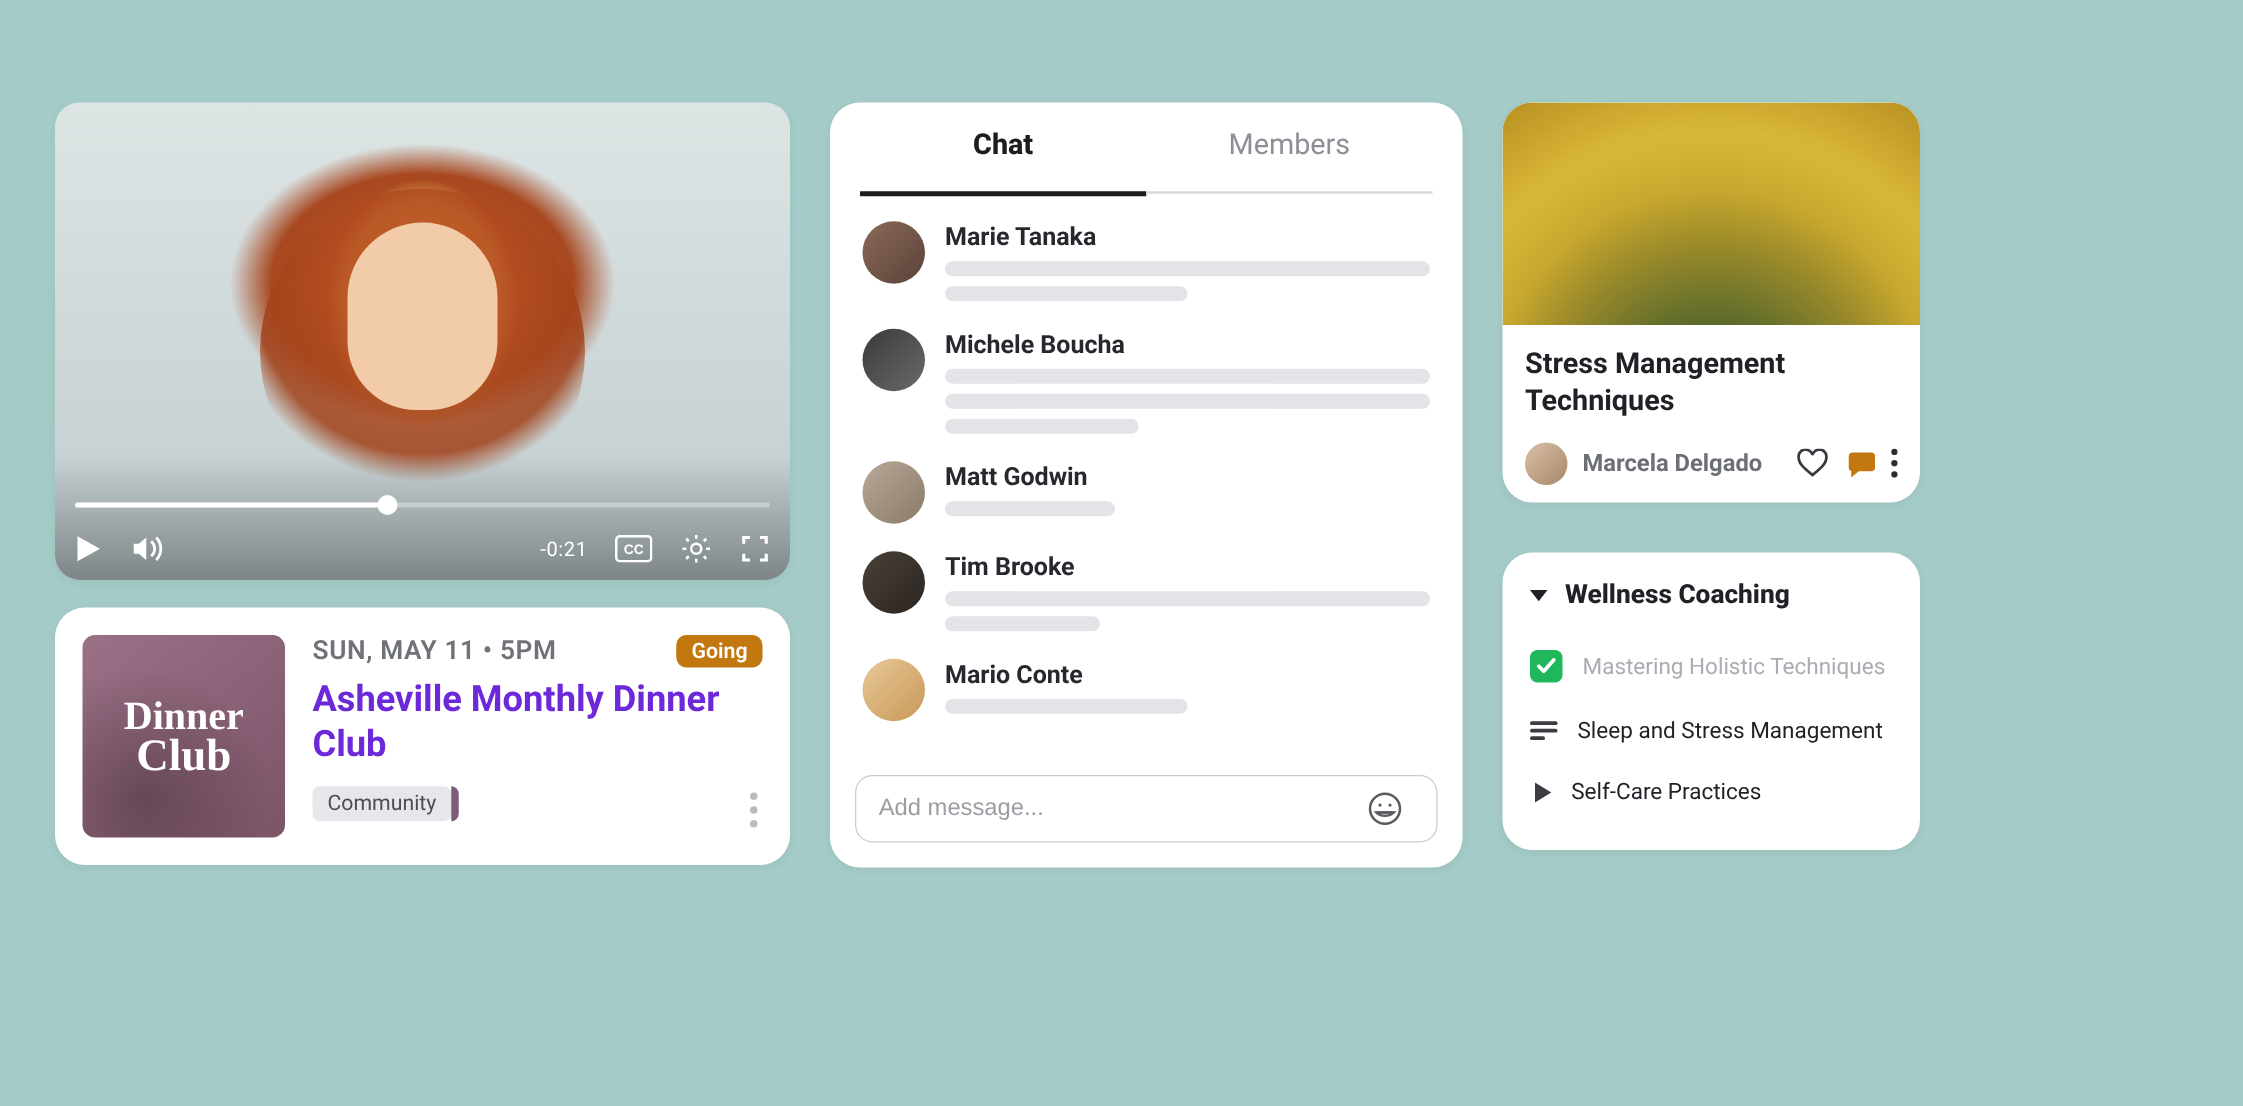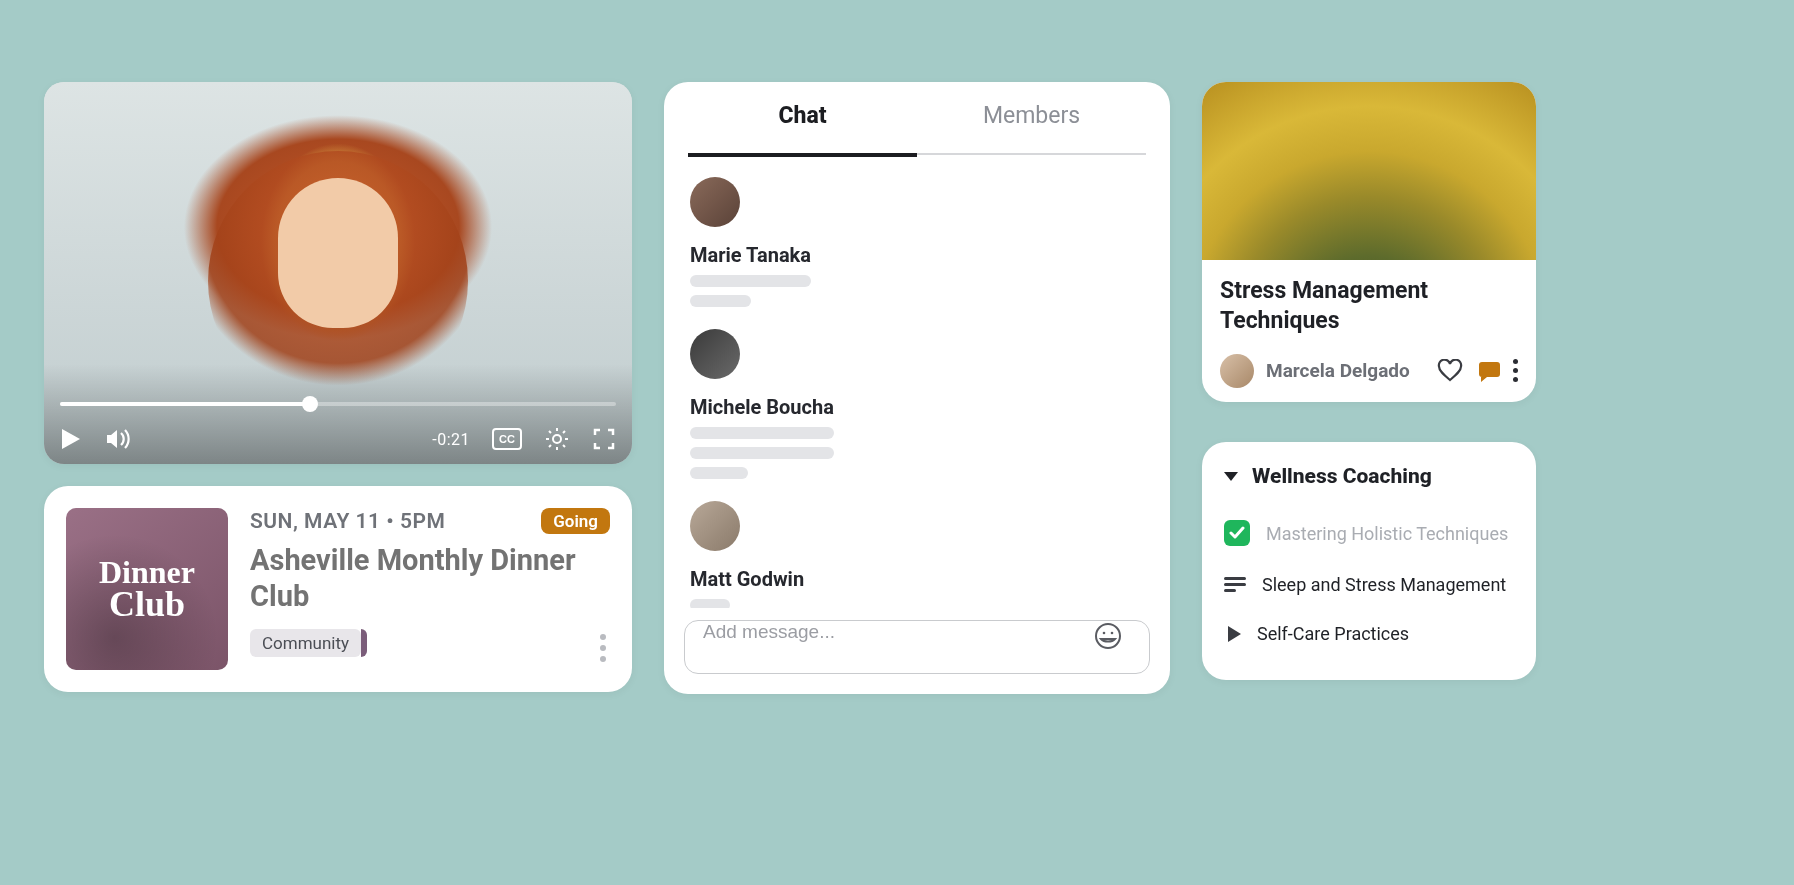--- a/index.html
+++ b/index.html
@@ -93,21 +93,21 @@
   .event-thumb span { position:relative; z-index:1; }
   .event-thumb-line1 { font-size:32px; }
   .event-thumb-line2 { font-size:36px; margin-top:-2px; }
   .event-body { flex:1; display:flex; flex-direction:column; }
   .event-head { display:flex; align-items:center; justify-content:space-between; }
   .event-date { color:#6f7278; font-size:21px; font-weight:600; letter-spacing:0.5px; }
   .event-status {
     background:#c2770f; color:#fff; font-size:17px; font-weight:600;
     padding:3px 12px; border-radius:8px;
   }
-  .event-title { font-size:29px; font-weight:700; color:#737373; line-height:1.25; margin-top:8px; }
+  .event-title { font-size:29px; font-weight:700; color:#6d28d9; line-height:1.25; margin-top:8px; }
   .event-tags { margin-top:14px; display:flex; align-items:center; }
   .tag {
     background:#e8e6ea; color:#4b4e55; font-size:17px;
     padding:4px 12px; border-radius:6px; position:relative;
   }
   .tag::after {
     content:""; position:absolute; right:-6px; top:0; bottom:0; width:6px;
     background:#7b5d7a; border-radius:0 6px 6px 0;
   }
   .event-kebab {
@@ -123,33 +123,33 @@
     padding:0;
     display:flex; flex-direction:column;
   }
   .chat-tabs { display:flex; padding:20px 24px 0 24px; }
   .chat-tab {
     flex:1; text-align:center; font-size:23px; padding-bottom:24px;
     border-bottom:2px solid #d6d7da; color:#8c8f96; cursor:pointer;
   }
   .chat-tab.active { color:#1c1d21; font-weight:800; border-bottom:4px solid #1c1d21; margin-bottom:-2px; }
   .chat-list { flex:1; overflow:hidden; padding:22px 26px 8px 26px; display:flex; flex-direction:column; gap:22px; }
-  .chat-row { display:flex; gap:16px; align-items:flex-start;flex-direction:column; }
+  .chat-row { display:flex; gap:16px; align-items:flex-start; }
   .avatar {
     width:50px; height:50px; border-radius:50%; flex-shrink:0;
     background:#ccc;
   }
   .chat-body { flex:1; }
   .chat-name { font-size:20px; font-weight:700; color:#26282e; margin-bottom:8px; }
   .ph-lines { display:flex; flex-direction:column; gap:8px; }
   .ph { height:12px; background:#e3e4e7; border-radius:6px; }
   .chat-input-wrap { padding:12px 20px 20px 20px; }
   .chat-input {
     border:1.5px solid #c9cbce; border-radius:14px;
-    height:54px; display:flex; align-items:flex-start;
+    height:54px; display:flex; align-items:center;
     padding:0 26px 0 18px; gap:8px;
   }
   .chat-input input {
     flex:1; border:none; outline:none; font-size:19px; color:#333;
     background:transparent;
   }
   .chat-input input::placeholder { color:#9b9da3; }
 
   
   .article-card {
@@ -311,20 +311,27 @@
         <div class="avatar av3"></div>
         <div class="chat-body">
           <div class="chat-name">Matt Godwin</div>
           <div class="ph-lines">
               <div class="ph" style="width:35%"></div>
             </div>
         </div>
       </div>
       <div class="chat-row">
         <div class="avatar av4"></div>
+        <div class="chat-body">
+          <div class="chat-name">Tim Brooke</div>
+          <div class="ph-lines">
+              <div class="ph" style="width:100%"></div>
+              <div class="ph" style="width:32%"></div>
+            </div>
+        </div>
       </div>
       <div class="chat-row">
         <div class="avatar av5"></div>
         <div class="chat-body">
           <div class="chat-name">Mario Conte</div>
           <div class="ph-lines">
               <div class="ph" style="width:50%"></div>
             </div>
         </div>
       </div>

